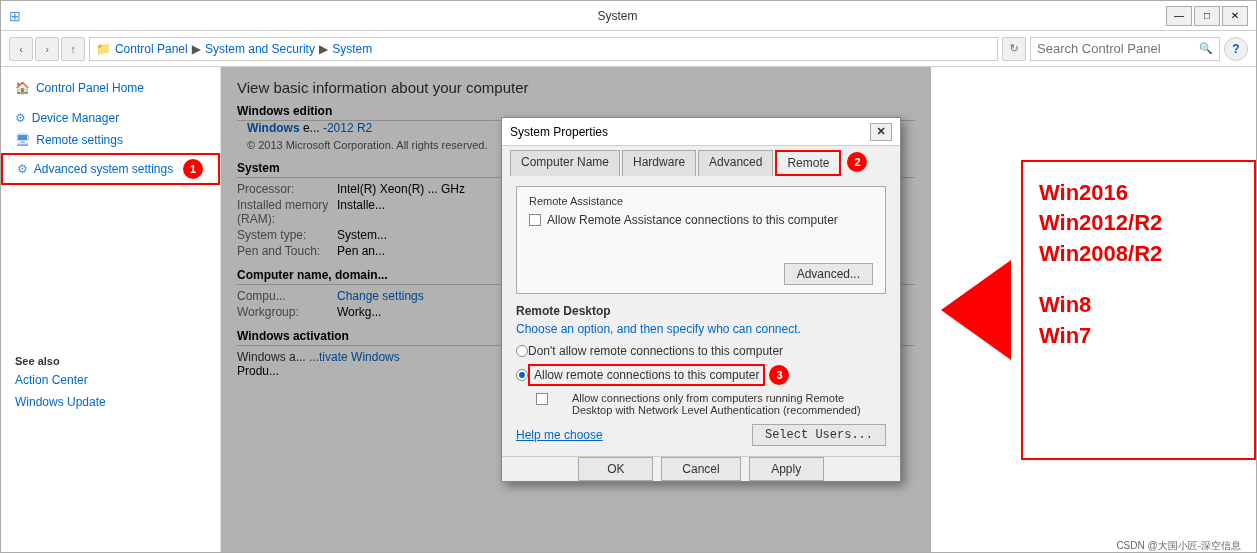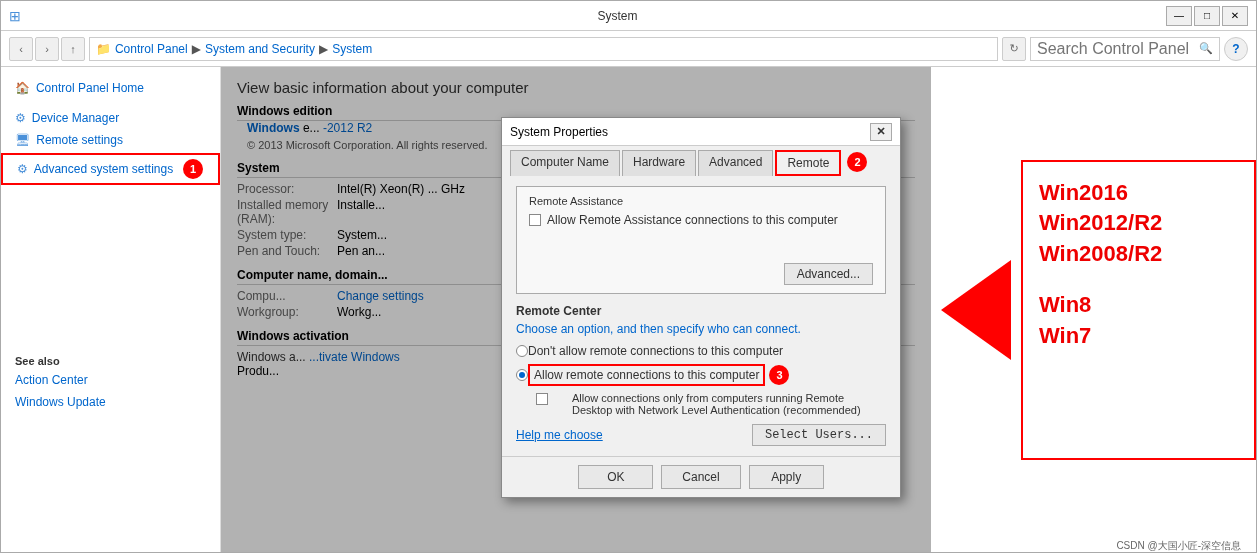--- a/index.html
+++ b/index.html
@@ -15,21 +15,21 @@
     .title-btn { width: 26px; height: 20px; border: 1px solid #aaa; background: #f0f0f0; cursor: pointer; display: flex; align-items: center; justify-content: center; font-size: 10px; }
     .title-btn.close { background: #f0f0f0; }
 
     
     .address-bar { height: 36px; background: #fff; display: flex; align-items: center; padding: 4px 8px; gap: 4px; border-bottom: 1px solid #ccc; }
     .nav-btns { display: flex; gap: 2px; }
     .nav-btn { width: 24px; height: 24px; background: #f0f0f0; border: 1px solid #ccc; border-radius: 2px; cursor: pointer; display: flex; align-items: center; justify-content: center; font-size: 11px; color: #666; }
     .address-path { flex: 1; height: 24px; border: 1px solid #ccc; background: #fff; padding: 2px 6px; display: flex; align-items: center; font-size: 12px; color: #333; }
     .address-path span { color: #0066cc; cursor: pointer; }
     .search-box { width: 190px; height: 24px; border: 1px solid #ccc; background: #fff; display: flex; align-items: center; padding: 2px 6px; }
-    .search-box input { border: none; outline: none; width: 100%; font-size: 16px; color: #1d4ed8; background: transparent; }
+    .search-box input { border: none; outline: none; width: 100%; font-size: 13px; color: #1d4ed8; background: transparent; }
     .search-icon { color: #666; font-size: 11px; }
     .help-btn { width: 24px; height: 24px; background: #f0f0f0; border: 1px solid #ccc; border-radius: 12px; cursor: pointer; display: flex; align-items: center; justify-content: center; color: #0066cc; font-size: 12px; font-weight: bold; }
 
     
     .content-area { display: flex; flex: 1; overflow: hidden; }
 
     
     .sidebar { width: 220px; background: #fff; border-right: 1px solid #ddd; padding: 10px 0; overflow-y: auto; flex-shrink: 0; }
     .sidebar-link { padding: 4px 14px; color: #0066cc; cursor: pointer; font-size: 12px; display: flex; align-items: center; gap: 6px; }
     .sidebar-link.highlighted { border: 2px solid red; }
@@ -74,21 +74,21 @@
     .radio { width: 12px; height: 12px; border-radius: 50%; border: 1px solid #888; background: #fff; flex-shrink: 0; display: flex; align-items: center; justify-content: center; }
     .radio.checked::after { content: ''; width: 6px; height: 6px; border-radius: 50%; background: #0066cc; }
     .radio-label-highlighted { border: 2px solid red; padding: 2px 4px; }
 
     .nla-checkbox-row { display: flex; align-items: flex-start; gap: 24px; margin: 6px 0 0 20px; font-size: 11px; color: #333; }
 
     .help-link { color: #0066cc; cursor: pointer; font-size: 12px; text-decoration: underline; }
 
     .select-users-btn { float: right; padding: 3px 12px; border: 1px solid #aaa; background: #e8e8e8; cursor: pointer; font-size: 12px; color: #333; font-family: Liberation Mono, monospace; }
 
-    .dialog-buttons { display: flex; justify-content: center; gap: 8px; padding: 8px; border-top: 1px solid #ccc; background: #f0f0f0; }
+    .dialog-buttons { display: flex; justify-content: center; gap: 8px; border-top: 1px solid #ccc; background: #f0f0f0; }
     .dialog-btn { padding: 4px 20px; border: 1px solid #aaa; background: #e8e8e8; cursor: pointer; font-size: 12px; color: #333; min-width: 75px; text-align: center; }
 
     
     .right-panel { width: 235px; background: #fff; border-left: 2px solid #e00; display: flex; flex-direction: column; align-items: flex-start; padding: 16px; flex-shrink: 0; }
     .right-panel-text { font-size: 22px; font-weight: bold; color: #e00; line-height: 1.4; }
     .arrow-right { width: 0; height: 0; border-top: 50px solid transparent; border-bottom: 50px solid transparent; border-right: 70px solid red; }
 
     .clearfix::after { content: ''; display: table; clear: both; }
 
     .step-badge { width: 20px; height: 20px; border-radius: 50%; background: red; color: #fff; font-size: 11px; font-weight: bold; display: inline-flex; align-items: center; justify-content: center; margin-left: 4px; vertical-align: middle; }
@@ -241,21 +241,21 @@
               <div class="checkbox"></div>
               <span>Allow Remote Assistance connections to this computer</span>
             </div>
             <div style="height:30px;"></div>
             <div class="clearfix">
               <button class="advanced-btn">Advanced...</button>
             </div>
           </div>
 
           <div>
-            <div class="remote-desktop-title">Remote Center</div>
+            <div class="remote-desktop-title">Remote Desktop</div>
             <div class="choose-option">Choose an option, and then specify who can connect.</div>
 
             <div class="radio-row">
               <div class="radio"></div>
               <span>Don't allow remote connections to this computer</span>
             </div>
 
             <div class="radio-row">
               <div class="radio checked"></div>
               <span class="radio-label-highlighted">Allow remote connections to this computer</span>

